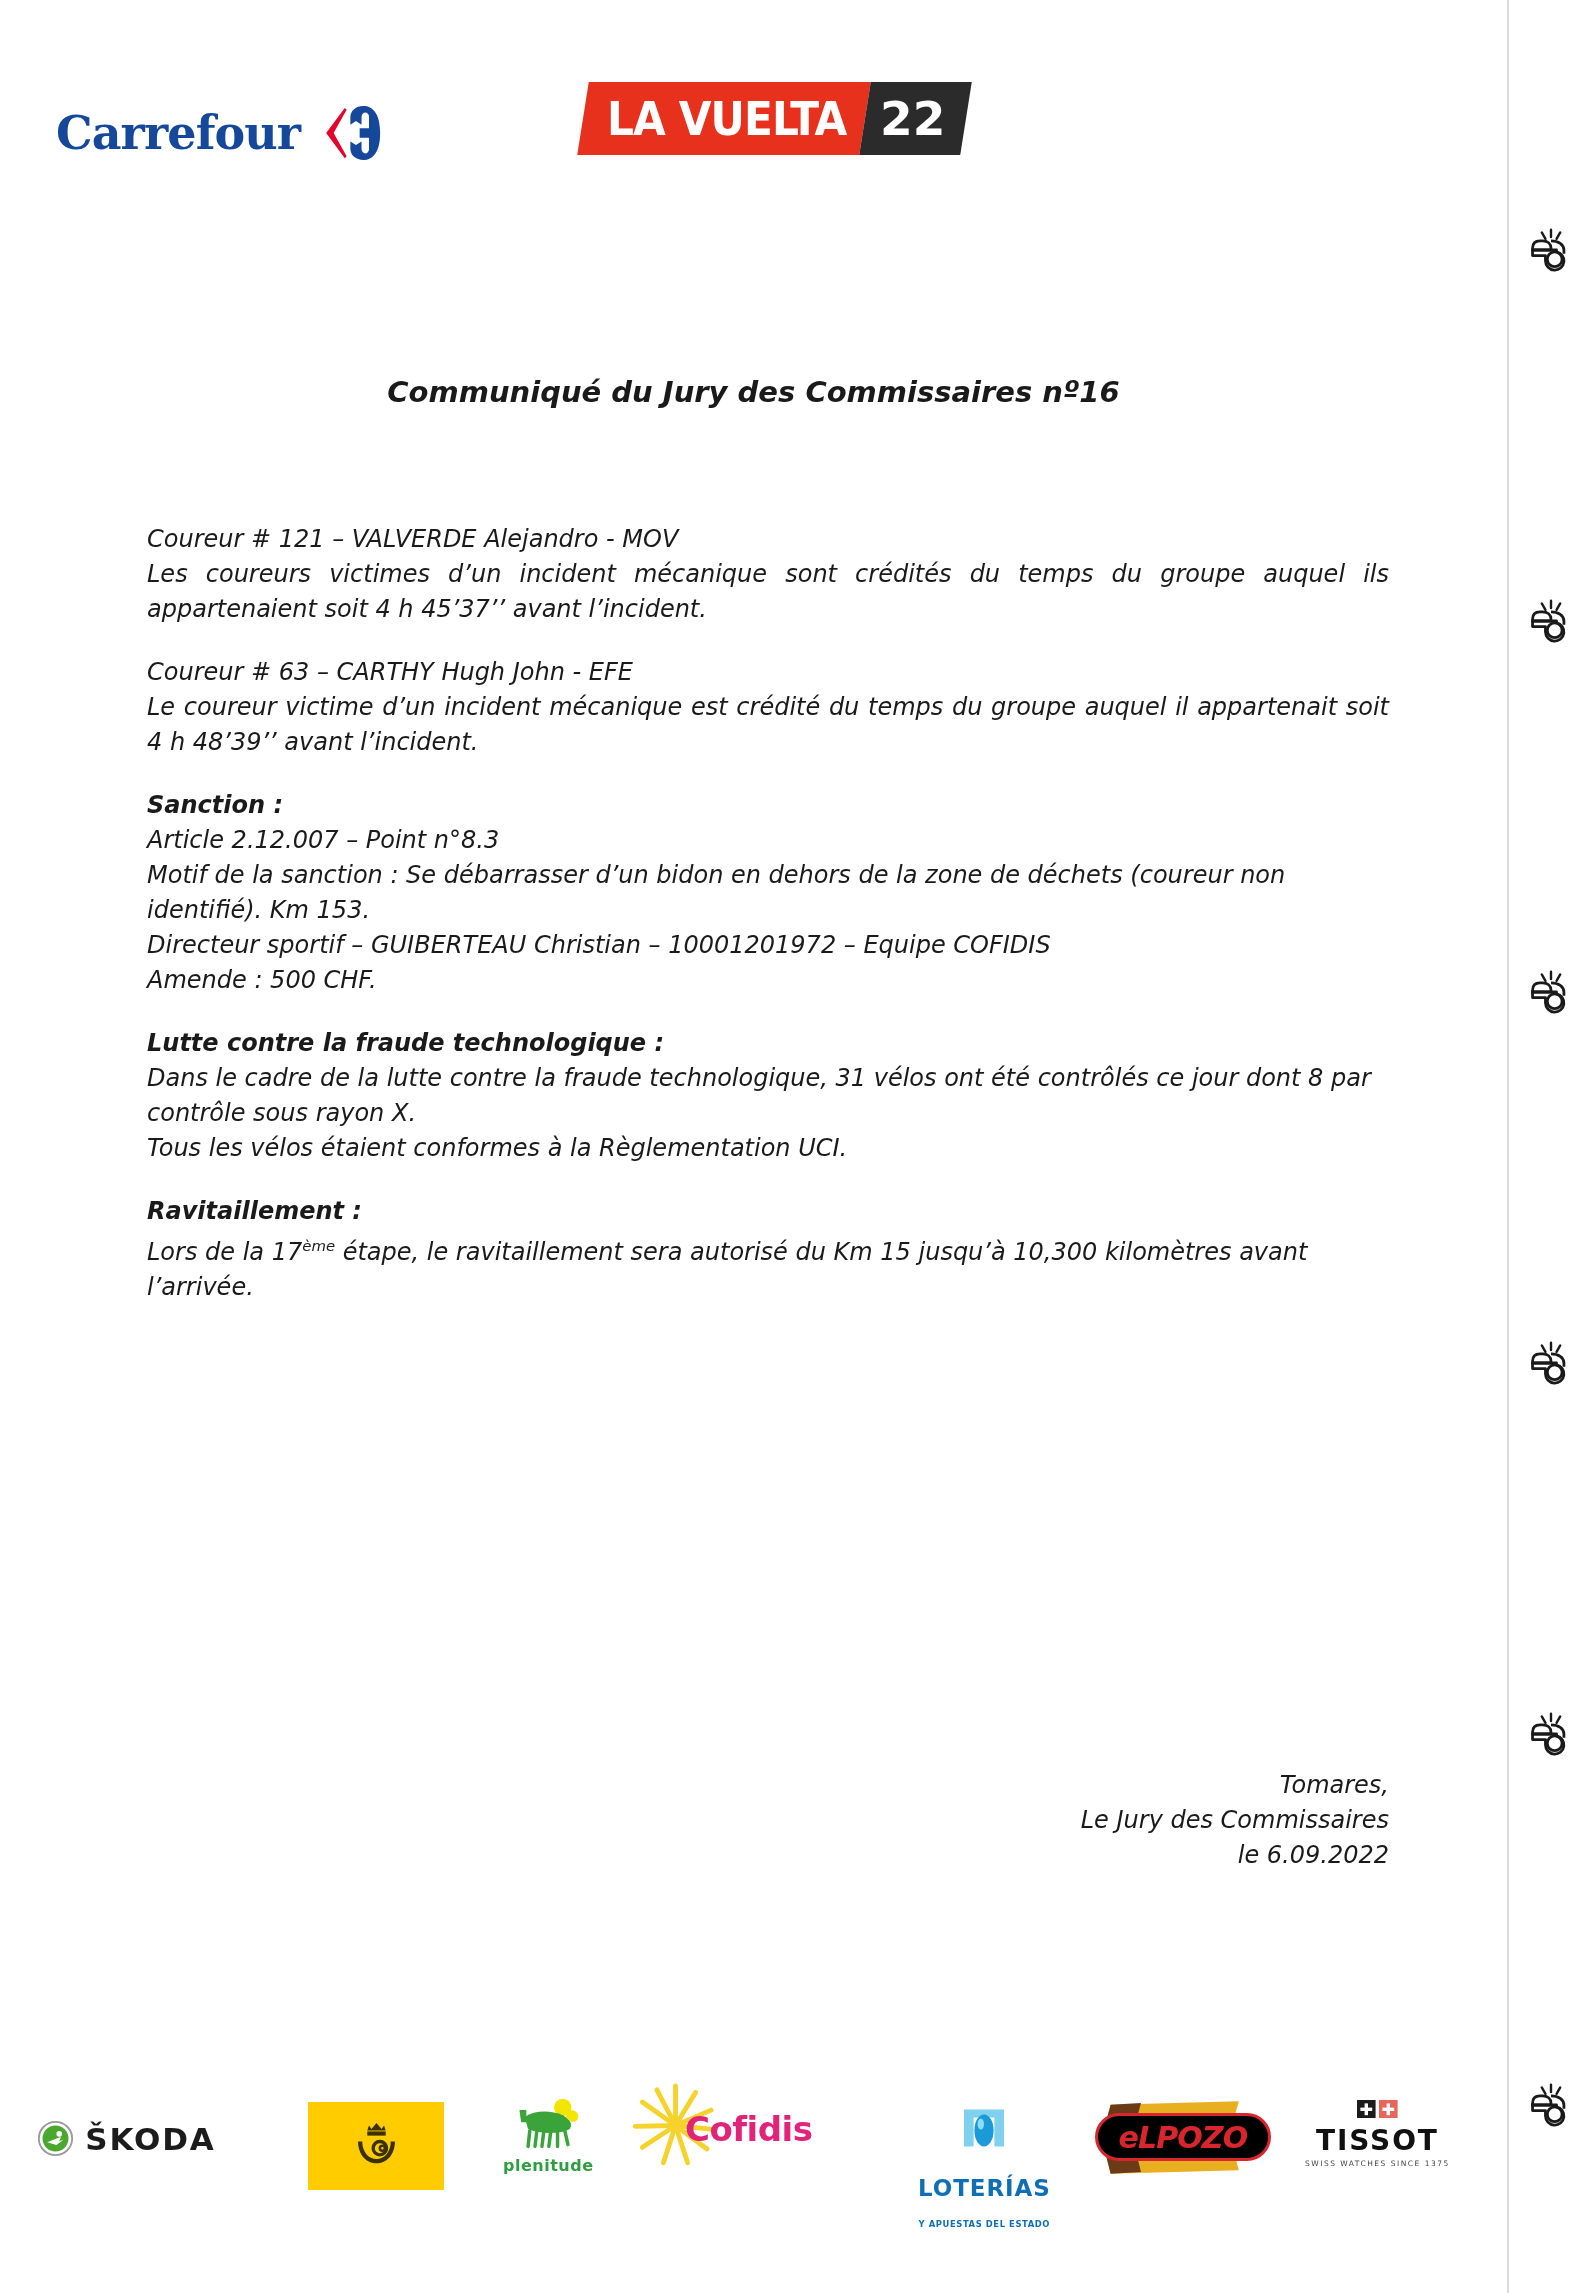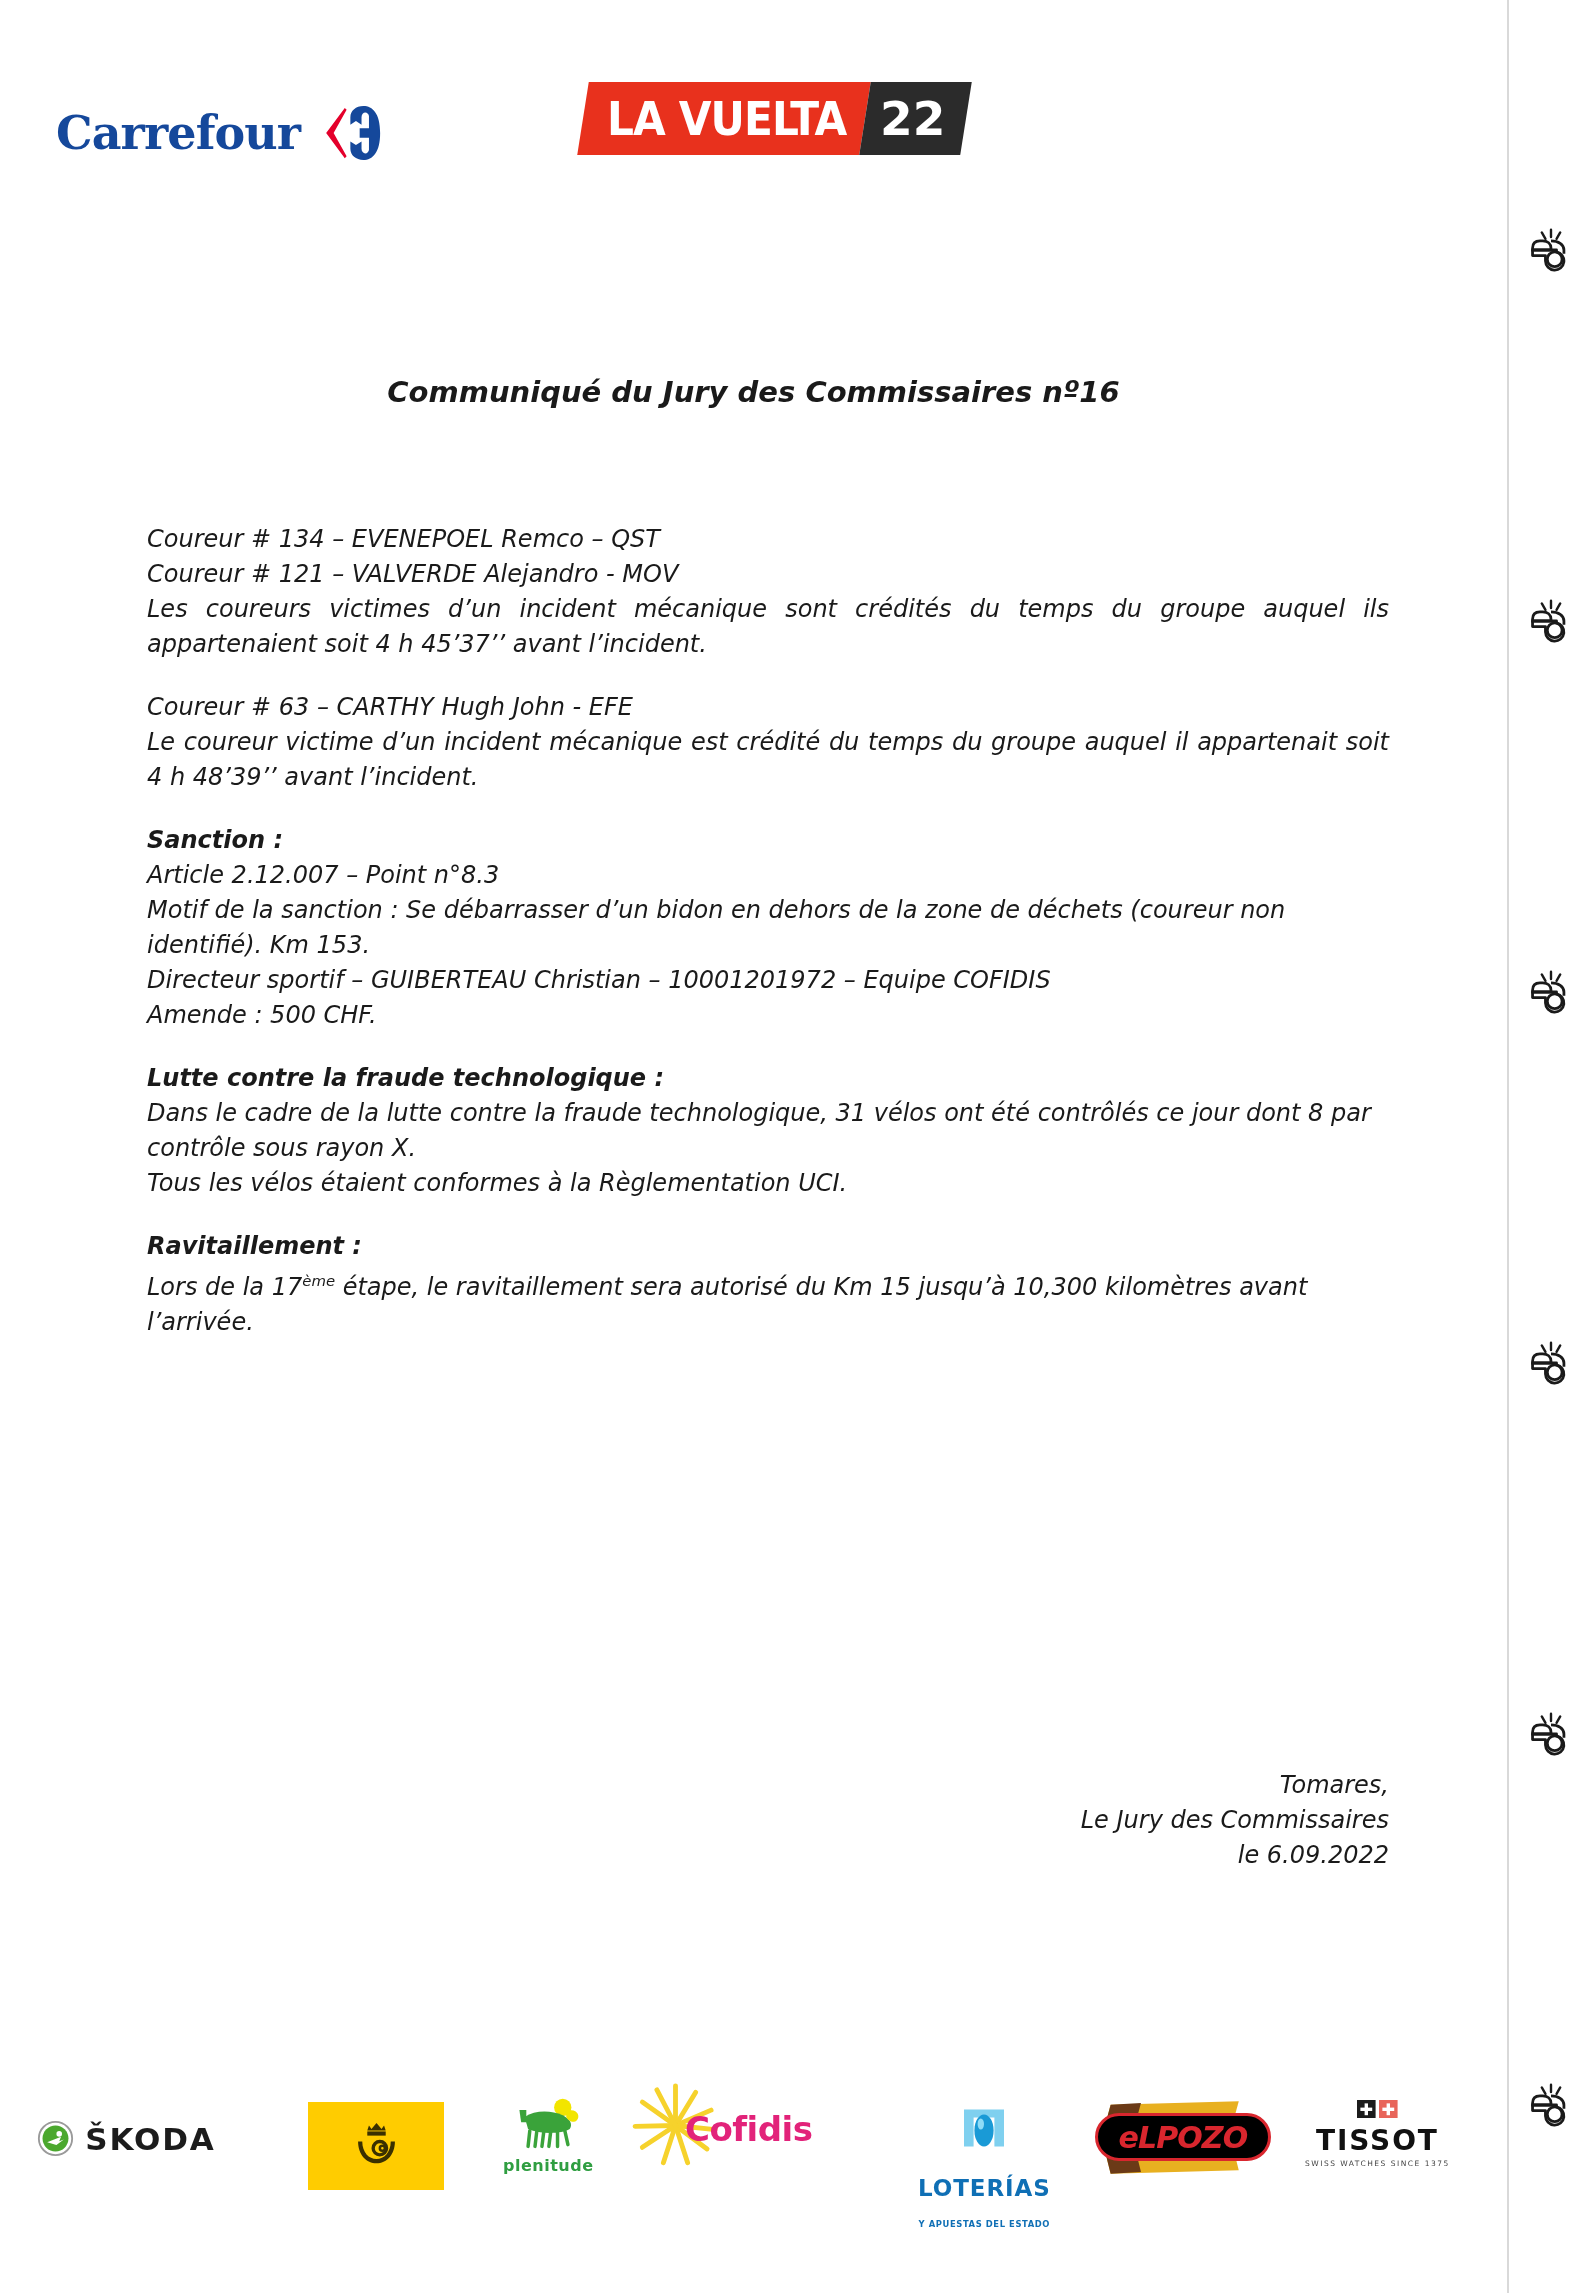--- a/index.html
+++ b/index.html
@@ -305,21 +305,20 @@
     </div>
 
   </div>
 
   <div class="doc-title">Communiqué du Jury des Commissaires nº16</div>
 
   <div class="body-col">
 
 
     <div class="sec">
-      <div class="line">Coureur # 134 – EVENEPOEL Remco – QST</div>
       <div class="line">Coureur # 121 – VALVERDE Alejandro - MOV</div>
       <div class="para">Les coureurs victimes d’un incident mécanique sont crédités du temps du groupe auquel ils appartenaient soit 4 h 45’37’’ avant l’incident.</div>
     </div>
 
     <div class="sec">
       <div class="line">Coureur # 63 – CARTHY Hugh John - EFE</div>
       <div class="para">Le coureur victime d’un incident mécanique est crédité du temps du groupe auquel il appartenait soit 4 h 48’39’’ avant l’incident.</div>
     </div>
 
     <div class="sec">

